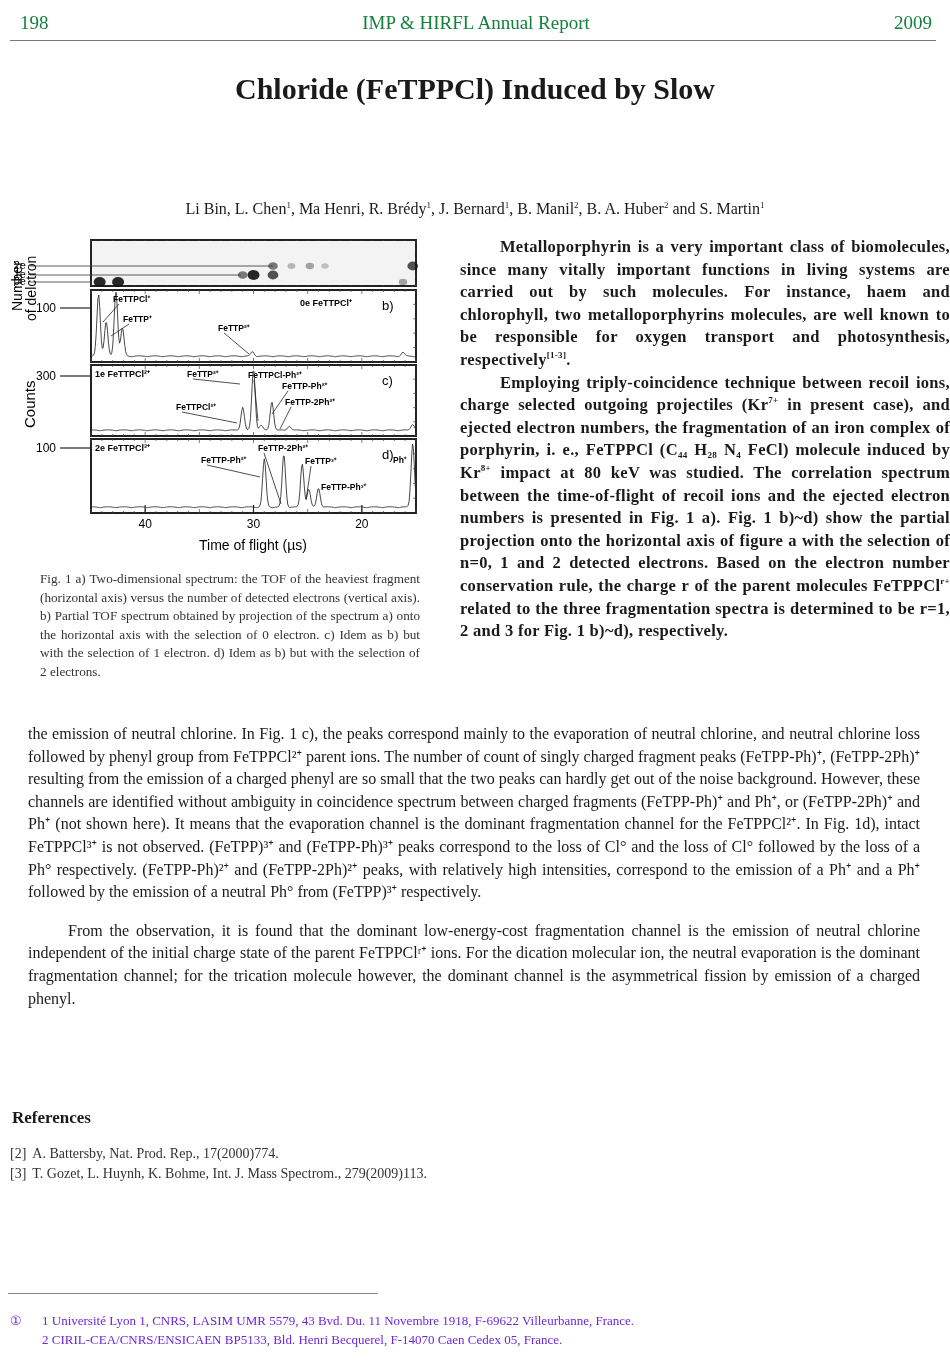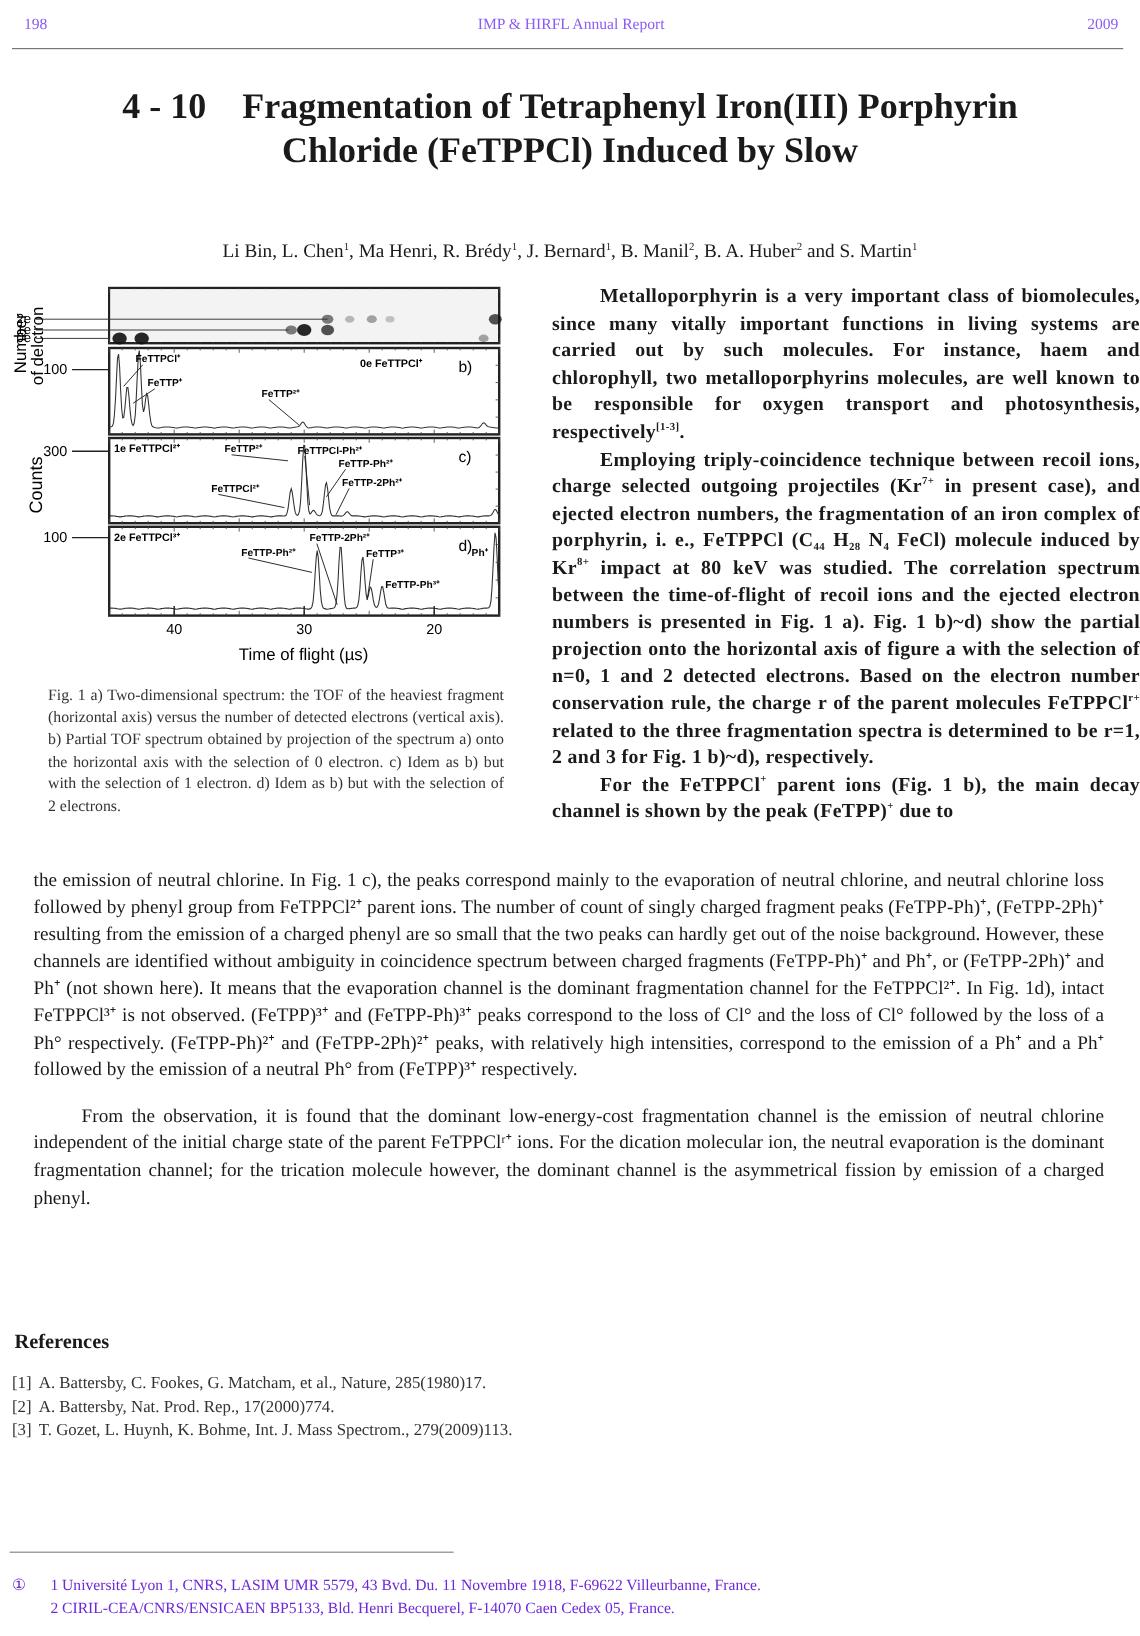--- a/index.html
+++ b/index.html
@@ -1,17 +1,17 @@
 <!DOCTYPE html>
 <html><head>
 <meta charset="utf-8">
 <style>
   html, body { margin: 0; padding: 0; background: #ffffff; }
   body { width: 950px; height: 1363px; position: relative; overflow: hidden; color: #1a1a1a; font-family: "DejaVu Serif", serif; }
-  .header { position: absolute; left: 18px; right: 16px; top: 10px; height: 28px; font-family: "Liberation Serif", serif; font-size: 13px; color: #8b5cf6; }
+  .header { position: absolute; left: 18px; right: 16px; top: 10px; height: 28px; font-family: "Liberation Serif", serif; font-size: 19px; color: #15803d; }
   .header .pg { position: absolute; left: 2px; top: 2px; }
   .header .journal { position: absolute; left: 0; right: 0; top: 2px; text-align: center; }
   .header .year { position: absolute; right: 2px; top: 2px; }
   .header-rule { position: absolute; left: 10px; right: 14px; top: 40px; height: 0; border-top: 1.5px solid #777; }
   .title { position: absolute; left: 20px; right: 20px; top: 70px; text-align: center; font-family: "Liberation Serif", serif; font-weight: bold; font-size: 30px; line-height: 37px; }
   .title .num { margin-right: 30px; }
   .title sup { font-size: 12px; font-weight: normal; vertical-align: 18px; margin-left: 12px; }
   .authors { position: absolute; left: 0; right: 0; top: 200px; text-align: center; font-family: "Liberation Serif", serif; font-size: 16px; }
   .authors sup { font-size: 9px; }
   .fig { position: absolute; left: 10px; top: 236px; width: 420px; height: 330px; }
@@ -36,21 +36,20 @@
 <body>
 
 <div class="header">
   <span class="pg">198</span>
   <span class="journal">IMP &amp; HIRFL Annual Report</span>
   <span class="year">2009</span>
 </div>
 <div class="header-rule"></div>
 
 <div class="title">
-  <div><span class="num">4 - 10</span><span>Fragmentation of Tetraphenyl Iron(III) Porphyrin</span></div>
   <div>Chloride (FeTPPCl) Induced by Slow</div>
 </div>
 
 <div class="authors" id="authors"><span>Li Bin</span>, <span>L. Chen</span><sup>1</sup>, <span>Ma Henri</span>, <span>R. Brédy</span><sup>1</sup>, <span>J. Bernard</span><sup>1</sup>, <span>B. Manil</span><sup>2</sup>, <span>B. A. Huber</span><sup>2</sup> and <span>S. Martin</span><sup>1</sup></div>
 
 <svg class="fig" viewBox="0 0 420 330" id="fig">
   <g id="fig-static"></g>
 <rect x="81" y="4" width="325" height="46" fill="none" stroke="#222" stroke-width="2"></rect>
     <line x1="81" x2="81" y1="4" y2="8" stroke="#444" stroke-width="0.7"></line>
     <line x1="81" x2="81" y1="50" y2="46" stroke="#444" stroke-width="0.7"></line>
@@ -391,31 +390,29 @@
     <g transform="translate(25,192) rotate(-90)">
       <text x="0" y="0" font-size="15" font-family="Liberation Serif, serif">Counts</text>
     </g>
   </svg>
 
 <div class="caption">Fig. 1 a) Two-dimensional spectrum: the TOF of the heaviest fragment (horizontal axis) versus the number of detected electrons (vertical axis). b) Partial TOF spectrum obtained by projection of the spectrum a) onto the horizontal axis with the selection of 0 electron. c) Idem as b) but with the selection of 1 electron. d) Idem as b) but with the selection of 2 electrons.</div>
 
 <div class="col-right">
   <p><span>Metalloporphyrin is a very important class of biomolecules, since many vitally important functions in living systems are carried out by such molecules. For instance, haem and chlorophyll, two metalloporphyrins molecules, are well known to be responsible for oxygen transport and photosynthesis, respectively</span><sup class="s">[1-3]</sup>.</p>
   <p><span>Employing triply-coincidence technique between recoil ions, charge selected outgoing projectiles (Kr</span><sup class="s">7+</sup><span> in present case), and ejected electron numbers, the fragmentation of an iron complex of porphyrin, i. e., FeTPPCl (C</span><sub class="s">44</sub><span> H</span><sub class="s">28</sub><span> N</span><sub class="s">4</sub><span> FeCl) molecule induced by Kr</span><sup class="s">8+</sup><span> impact at 80 keV was studied. The correlation spectrum between the time-of-flight of recoil ions and the ejected electron numbers is presented in Fig. 1 a). Fig. 1 b)~d) show the partial projection onto the horizontal axis of figure a with the selection of n=0, 1 and 2 detected electrons. Based on the electron number conservation rule, the charge r of the parent molecules FeTPPCl</span><sup class="s">r+</sup><span> related to the three fragmentation spectra is determined to be r=1, 2 and 3 for Fig. 1 b)~d), respectively.</span></p>
-  <p><span>For the FeTPPCl</span><sup class="s">+</sup><span> parent ions (Fig. 1 b), the main decay channel is shown by the peak (FeTPP)</span><sup class="s">+</sup><span> due to</span></p>
 </div>
 
 <div class="full">
   <p>the emission of neutral chlorine. In Fig. 1 c), the peaks correspond mainly to the evaporation of neutral chlorine, and neutral chlorine loss followed by phenyl group from FeTPPCl²⁺ parent ions. The number of count of singly charged fragment peaks (FeTPP-Ph)⁺, (FeTPP-2Ph)⁺ resulting from the emission of a charged phenyl are so small that the two peaks can hardly get out of the noise background. However, these channels are identified without ambiguity in coincidence spectrum between charged fragments (FeTPP-Ph)⁺ and Ph⁺, or (FeTPP-2Ph)⁺ and Ph⁺ (not shown here). It means that the evaporation channel is the dominant fragmentation channel for the FeTPPCl²⁺. In Fig. 1d), intact FeTPPCl³⁺ is not observed. (FeTPP)³⁺ and (FeTPP-Ph)³⁺ peaks correspond to the loss of Cl° and the loss of Cl° followed by the loss of a Ph° respectively. (FeTPP-Ph)²⁺ and (FeTPP-2Ph)²⁺ peaks, with relatively high intensities, correspond to the emission of a Ph⁺ and a Ph⁺ followed by the emission of a neutral Ph° from (FeTPP)³⁺ respectively.</p>
   <p class="ind">From the observation, it is found that the dominant low-energy-cost fragmentation channel is the emission of neutral chlorine independent of the initial charge state of the parent FeTPPClʳ⁺ ions. For the dication molecular ion, the neutral evaporation is the dominant fragmentation channel; for the trication molecule however, the dominant channel is the asymmetrical fission by emission of a charged phenyl.</p>
 </div>
 
 <div class="refs-title">References</div>
 <div class="refs">
-  <div><span class="idx">[1]</span><span>A. Battersby, C. Fookes, G. Matcham, et al., Nature, 285(1980)17.</span></div>
   <div><span class="idx">[2]</span><span>A. Battersby, Nat. Prod. Rep., 17(2000)774.</span></div>
   <div><span class="idx">[3]</span><span>T. Gozet, L. Huynh, K. Bohme, Int. J. Mass Spectrom., 279(2009)113.</span></div>
 </div>
 
 <div class="foot-rule"></div>
 <div class="footnotes">
   <div><span class="mark">①</span><span>1  Université Lyon 1, CNRS, LASIM UMR 5579, 43 Bvd. Du. 11 Novembre 1918, F-69622 Villeurbanne, France.</span></div>
   <div><span class="ind"></span><span>2  CIRIL-CEA/CNRS/ENSICAEN BP5133, Bld. Henri Becquerel, F-14070 Caen Cedex 05, France.</span></div>
 </div>
 

